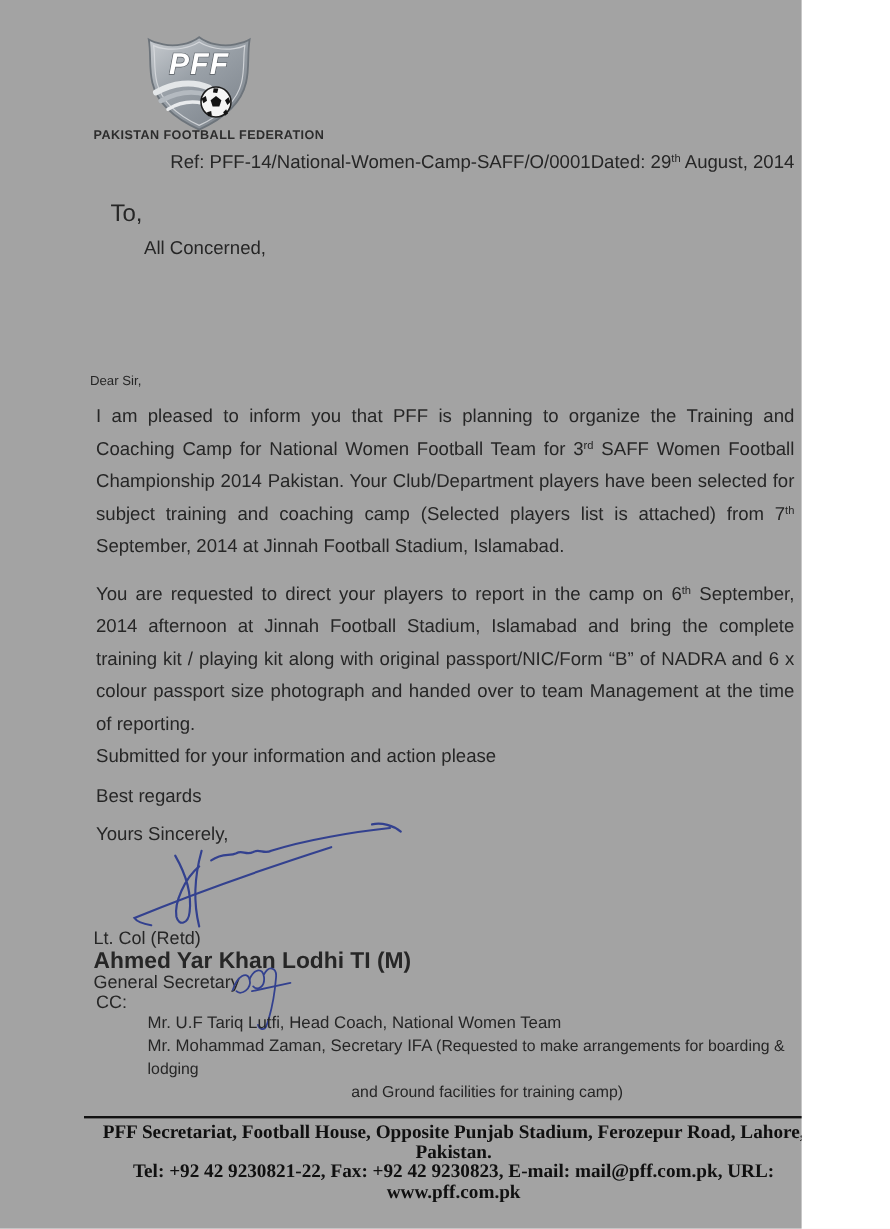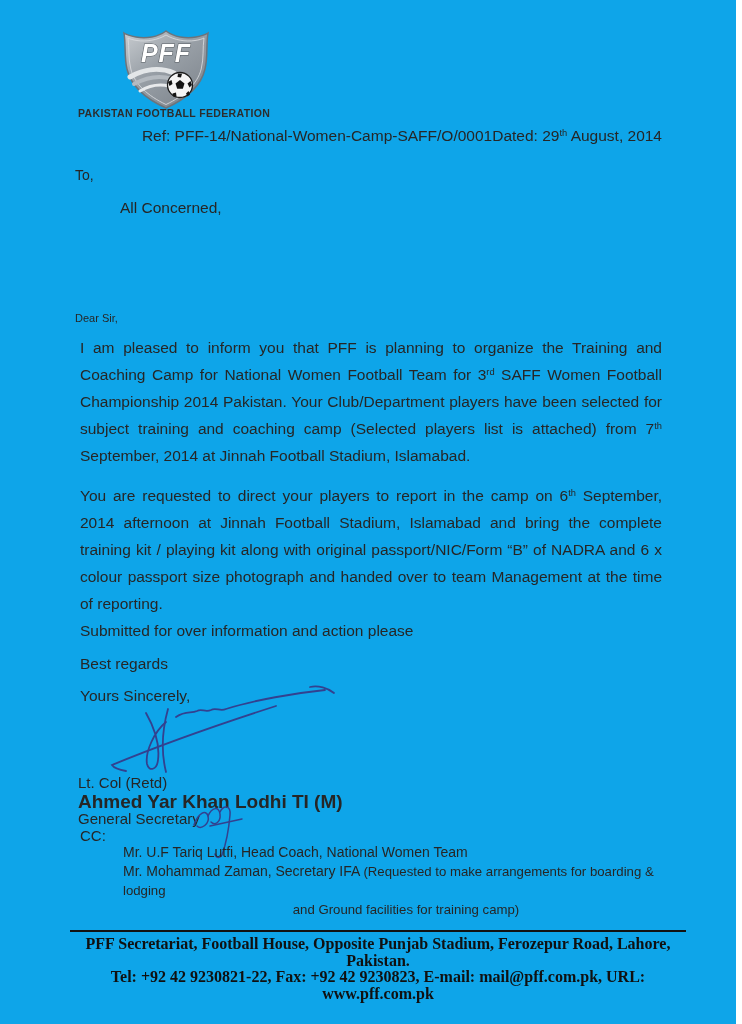--- a/index.html
+++ b/index.html
@@ -1,29 +1,29 @@
 <!DOCTYPE html>
 <html><head>
 <meta charset="utf-8">
 <style>
   html,body { margin:0; padding:0; background:#ffffff; }
   .page {
-    position:relative; width:736px; height:1024px;
-    background:#0ea5e9;
+    position:relative; width:668px; height:1024px;
+    background:#a3a3a3;
     font-family:"Liberation Sans", sans-serif;
     color:#262626; overflow:hidden;
   }
   .abs { position:absolute; }
   sup { font-size:0.6em; line-height:0; position:relative; top:-0.5em; vertical-align:baseline; }
 
   .logo-wrap   { top:29px;  left:120px; }
   .org-name    { top:107px; left:78px; font-size:10.5px; font-weight:bold; letter-spacing:0.35px; color:#2d2d2d; }
 
   .ref-row     { top:127px; left:80px; width:582px; display:flex; justify-content:flex-end; font-size:15.5px; }
-  .to-line     { top:167px; left:75px;  font-size:14px; }
+  .to-line     { top:167px; left:92px;  font-size:20px; }
   .addressee   { top:199px; left:120px; font-size:15.5px; }
 
   .subject-row   { top:257px; left:80px; width:582px; display:flex; }
   .subject-label { flex:0 0 68px; font-size:15.5px; }
   .subject-text  { flex:1; font-size:15.5px; font-weight:bold; line-height:23px; text-align:justify;
                    text-decoration:underline; text-decoration-thickness:1.5px; text-underline-offset:3px; }
 
   .salutation  { top:312px; left:75px; font-size:11px; }
 
   .para        { left:80px; width:582px; font-size:15.5px; line-height:27px; text-align:justify; }
@@ -91,21 +91,21 @@
 
   <div class="abs to-line">To,</div>
   <div class="abs addressee">All Concerned,</div>
 
 
   <div class="abs salutation">Dear Sir,</div>
 
   <div class="abs para para1"><span>I am pleased to inform you that PFF is planning to organize the Training and Coaching Camp for National Women Football Team for 3</span><sup>rd</sup><span> SAFF Women Football Championship 2014 Pakistan. Your Club/Department players have been selected for subject training and coaching camp (Selected players list is attached) from 7</span><sup>th</sup><span> September, 2014 at Jinnah Football Stadium, Islamabad.</span></div>
   <div class="abs para para2"><span>You are requested to direct your players to report in the camp on 6</span><sup>th</sup><span> September, 2014 afternoon at Jinnah Football Stadium, Islamabad and bring the complete training kit / playing kit along with original passport/NIC/Form “B” of NADRA and 6 x colour passport size photograph and handed over to team Management at the time of reporting.</span></div>
 
-  <div class="abs submitted">Submitted for over information and action please</div>
+  <div class="abs submitted">Submitted for your information and action please</div>
   <div class="abs regards">Best regards</div>
   <div class="abs sincerely">Yours Sincerely,</div>
 
   <svg class="abs sig-main" width="245" height="100" viewBox="0 0 245 100">
     <g fill="none" stroke-width="1.8" stroke-linecap="round" stroke="#33418f">
       <path d="M78,35 C88,28 93,32 99,29 C104,26 107,31 113,28 C118,25 122,30 128,27 C156,18 198,11 227,8"></path>
       <path d="M212,5 C220,3 230,6 236,11"></path>
       <path d="M48,31 C56,45 62,62 60,78 C59,88 51,90 49,82 C47,70 56,50 68,40"></path>
       <path d="M70,27 C65,45 62,66 68,90"></path>
       <path d="M28,89 C22,88 16,86 14,83 C60,64 122,42 178,24"></path>

